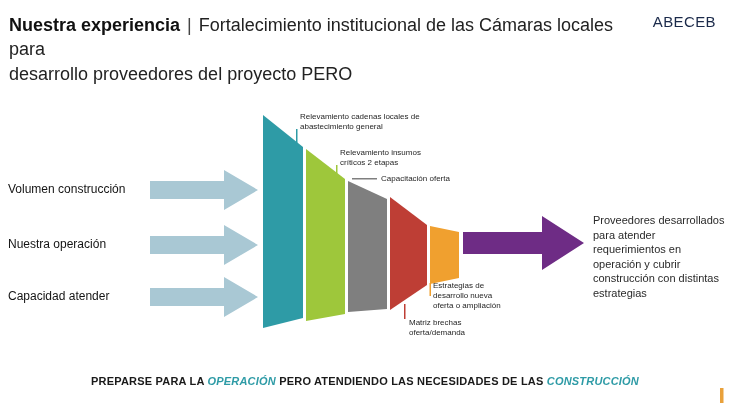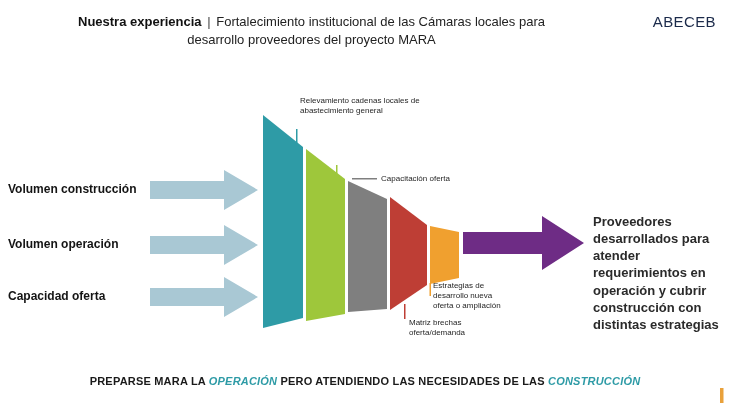--- a/index.html
+++ b/index.html
@@ -1,40 +1,40 @@
 <!DOCTYPE html>
 <html><head>
 <meta charset="utf-8">
 <style>
   html,body{margin:0;padding:0;background:#ffffff;}
   .slide{position:relative;width:730px;height:411px;background:#ffffff;overflow:hidden;
          font-family:"Liberation Sans","DejaVu Sans",sans-serif;color:#1a1a1a;}
   .overlay{position:absolute;left:0;top:0;}
-  .hdr{position:absolute;left:9px;top:13px;width:605px;font-size:13px;line-height:1.35;color:#222;text-align:center;}
+  .hdr{position:absolute;left:9px;top:13px;width:605px;font-size:18px;line-height:1.35;color:#222;}
   .hdr b{font-weight:bold;color:#111;}
   .hdr .sep{color:#444;padding:0 2px;}
   .logo{position:absolute;right:14px;top:13px;font-size:15px;font-weight:normal;color:#1b2a4a;letter-spacing:.4px;}
-  .in-label{position:absolute;left:8px;width:140px;font-size:12px;font-weight:bold;color:#141414;}
+  .in-label{position:absolute;left:8px;width:140px;font-size:12px;font-weight:normal;color:#141414;}
   .seg-label{position:absolute;font-size:8px;line-height:1.25;color:#1f1f1f;}
-  .outcome{position:absolute;left:593px;top:213px;width:134px;font-size:13px;line-height:1.32;
-           font-weight:700;color:#2a2a2a;}
+  .outcome{position:absolute;left:593px;top:213px;width:134px;font-size:11px;line-height:1.32;
+           font-weight:400;color:#2a2a2a;}
   .footer{position:absolute;left:0;right:0;top:375px;text-align:center;font-size:11px;
           font-weight:bold;color:#1a1a1a;letter-spacing:.2px;}
   .footer .accent{color:#2E9BA6;font-style:italic;}
 </style>
 </head>
 <body>
 
 <div class="slide">
 
   <div class="hdr">
     <b>Nuestra experiencia</b>
     <span class="sep">|</span>
     <span>Fortalecimiento institucional de las Cámaras locales para</span><br>
-    <span>desarrollo proveedores del proyecto MARA</span>
+    <span>desarrollo proveedores del proyecto PERO</span>
   </div>
 
   <div class="logo">ABECEB</div>
 
   <svg class="overlay" width="730" height="411" viewBox="0 0 730 411">
 
     <polygon points="150,181 224,181 224,170 258,190 224,210 224,199 150,199" fill="#A9C8D4"></polygon>
     <polygon points="150,236 224,236 224,225 258,245 224,265 224,254 150,254" fill="#A9C8D4"></polygon>
     <polygon points="150,288 224,288 224,277 258,297 224,317 224,306 150,306" fill="#A9C8D4"></polygon>
 
@@ -49,30 +49,31 @@
     <rect x="352" y="178" width="25" height="1.5" fill="#7F7F7F"></rect>
     <rect x="429.5" y="283" width="1.5" height="13" fill="#F0A02F"></rect>
     <rect x="404" y="304" width="1.5" height="15" fill="#BE3E35"></rect>
 
     <polygon points="463,232 542,232 542,216 584,243 542,270 542,254 463,254" fill="#6E2C85"></polygon>
 
     <rect x="720" y="388" width="3.5" height="15" fill="#E9A13B"></rect>
   </svg>
 
   <div class="in-label" style="top:182px">Volumen construcción</div>
-  <div class="in-label" style="top:237px">Volumen operación</div>
-  <div class="in-label" style="top:289px">Capacidad oferta</div>
+  <div class="in-label" style="top:237px">Nuestra operación</div>
+  <div class="in-label" style="top:289px">Capacidad atender</div>
 
-  <div class="seg-label" style="left:300px;top:96px;width:138px">Relevamiento cadenas locales de abastecimiento general</div>
+  <div class="seg-label" style="left:300px;top:112px;width:138px">Relevamiento cadenas locales de abastecimiento general</div>
+  <div class="seg-label" style="left:340px;top:148px;width:100px">Relevamiento insumos críticos 2 etapas</div>
   <div class="seg-label" style="left:381px;top:174px;width:110px">Capacitación oferta</div>
   <div class="seg-label" style="left:409px;top:318px;width:72px">Matriz brechas oferta/demanda</div>
   <div class="seg-label" style="left:433px;top:281px;width:78px">Estrategias de desarrollo nueva oferta o ampliación</div>
 
   <div class="outcome">Proveedores desarrollados para atender requerimientos en operación y cubrir construcción con distintas estrategias</div>
 
   <div class="footer">
-    <span>PREPARSE MARA LA</span>
+    <span>PREPARSE PARA LA</span>
     <span class="accent">OPERACIÓN</span>
     <span>PERO ATENDIENDO LAS NECESIDADES DE LAS</span>
     <span class="accent">CONSTRUCCIÓN</span>
   </div>
 
 </div>
 
 </body></html>

